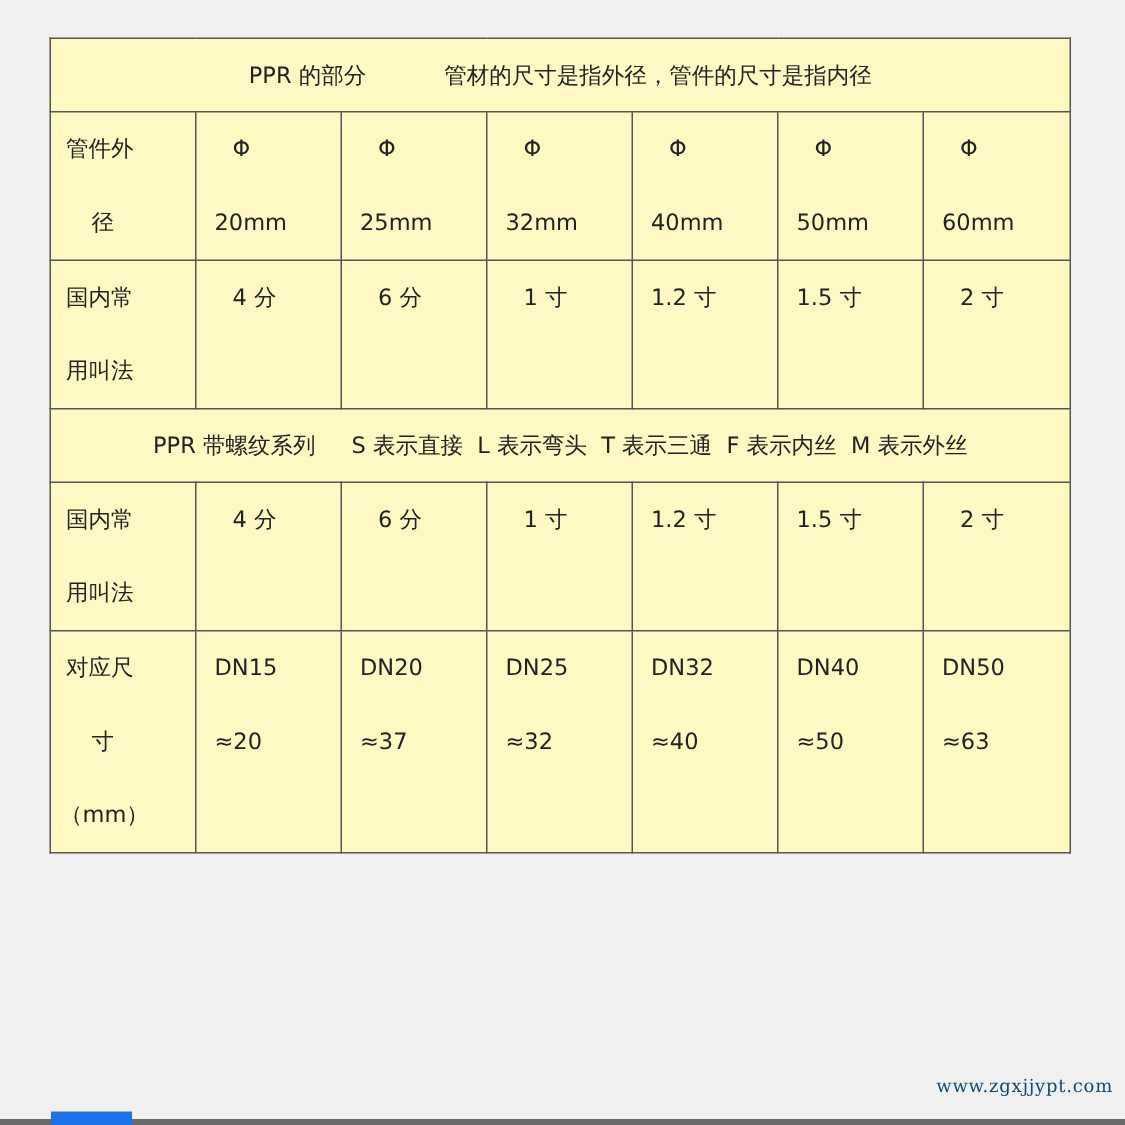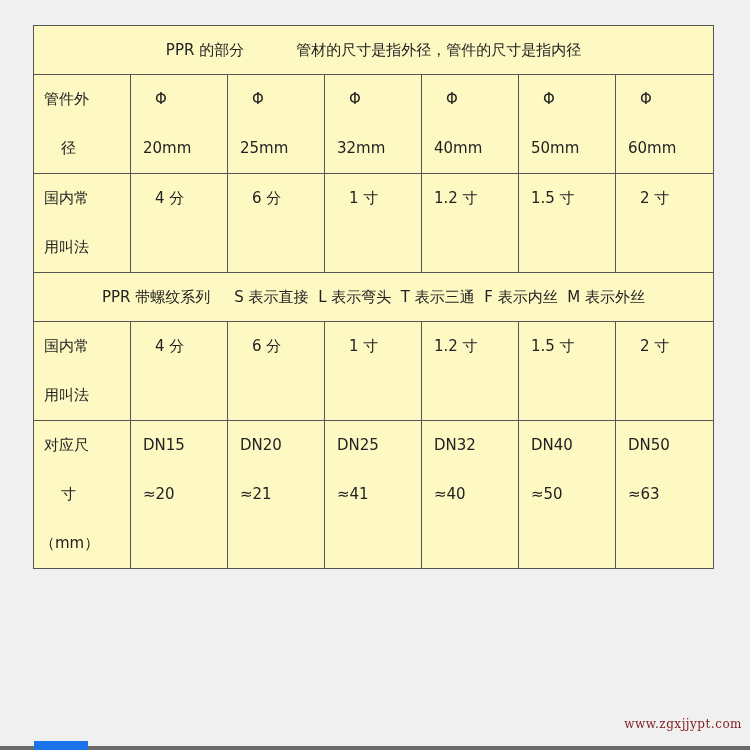--- a/index.html
+++ b/index.html
@@ -74,21 +74,21 @@
     .gap-s {
       display: inline-block;
       width: 24px;
     }
     .watermark {
       position: absolute;
       right: 8px;
       top: 717px;
       font-family: "DejaVu Serif", "Liberation Serif", serif;
       font-size: 12px;
-      color: #7f1d1d;
+      color: #0c4a6e;
       letter-spacing: 0.5px;
     }
     .bottom-bar {
       position: absolute;
       left: 0;
       top: 746px;
       width: 750px;
       height: 4px;
       background: #6a6a6a;
     }
@@ -216,25 +216,25 @@
         <span class="line">对应尺</span>
         <span class="line indent">寸</span>
         <span class="line" style="margin-left:-4px">（mm）</span>
       </td>
       <td class="val">
         <span class="line">DN15</span>
         <span class="line">≈20</span>
       </td>
       <td class="val">
         <span class="line">DN20</span>
-        <span class="line">≈21</span>
+        <span class="line">≈37</span>
       </td>
       <td class="val">
         <span class="line">DN25</span>
-        <span class="line">≈41</span>
+        <span class="line">≈32</span>
       </td>
       <td class="val">
         <span class="line">DN32</span>
         <span class="line">≈40</span>
       </td>
       <td class="val">
         <span class="line">DN40</span>
         <span class="line">≈50</span>
       </td>
       <td class="val">

